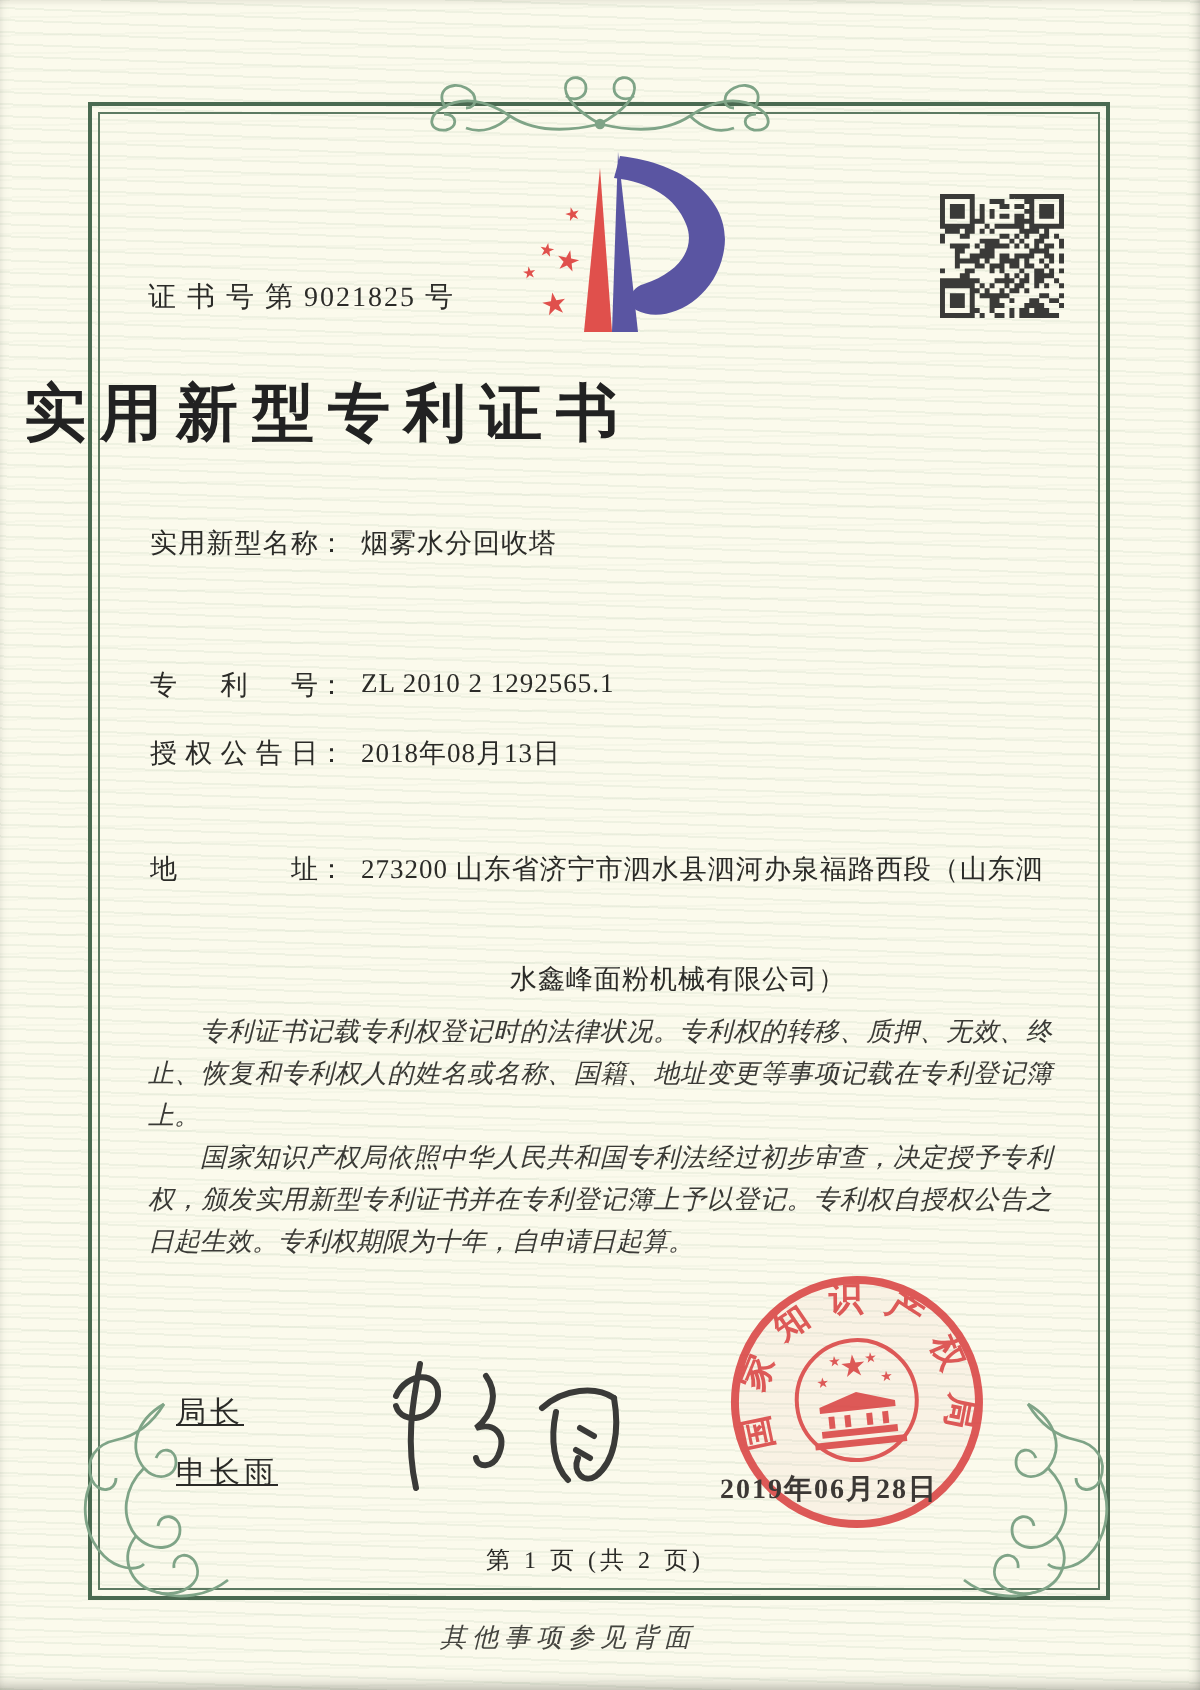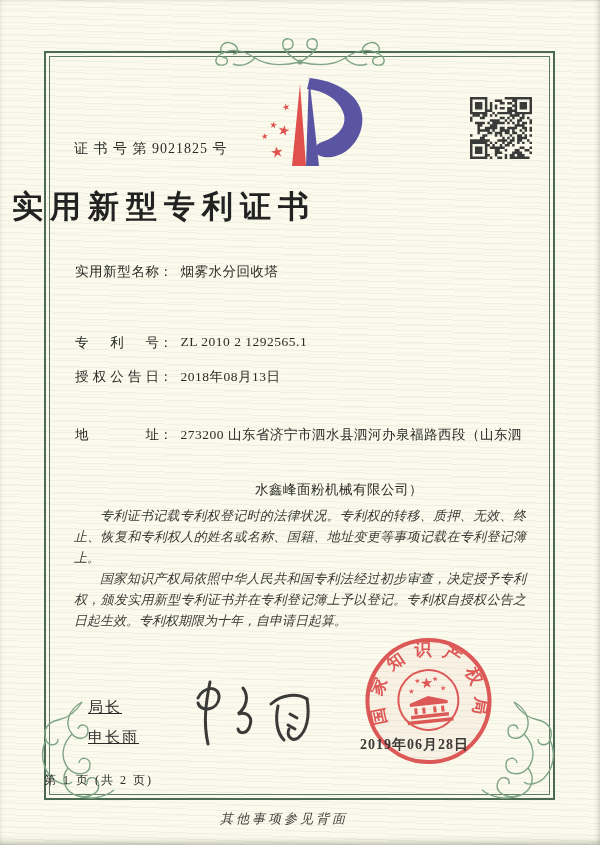--- a/index.html
+++ b/index.html
@@ -19,21 +19,21 @@
   .row{left:75px;font-size:13.5px;white-space:nowrap;}
   .flabel{display:inline-block;width:84px;text-align:justify;text-align-last:justify;vertical-align:top;}
   .flabel.wide{width:96px;}
   .colon{display:inline-block;vertical-align:top;}
   .fval{display:inline-block;margin-left:8px;vertical-align:top;letter-spacing:.5px;text-align:right;}
   .addr2{position:absolute;left:180px;top:22px;font-size:13.5px;letter-spacing:.5px;margin-top:33px;}
   .paras{left:74px;top:505px;width:452px;font-size:13px;line-height:21px;font-style:italic;color:#3a3a36;text-align:justify;}
   .paras p{margin:0;text-indent:2em;}
   .officer{left:88px;top:692px;font-size:15px;line-height:30px;letter-spacing:2px;text-decoration:underline;}
   .sealdate{left:360px;top:736px;font-size:14px;font-weight:bold;letter-spacing:1px;color:#3c3835;}
-  .pageinfo{left:44px;top:772px;width:507px;text-align:left;font-size:12px;letter-spacing:2px;}
+  .pageinfo{left:44px;top:772px;width:507px;text-align:center;font-size:12px;letter-spacing:2px;}
   .footnote{left:0;top:810px;width:568px;text-align:center;font-size:13px;font-style:italic;letter-spacing:3px;color:#44443f;}
   svg{display:block;}
 </style>
 </head>
 <body>
 
 <div class="page">
 
   <div class="frame-outer">
     <div class="frame-inner"></div>

